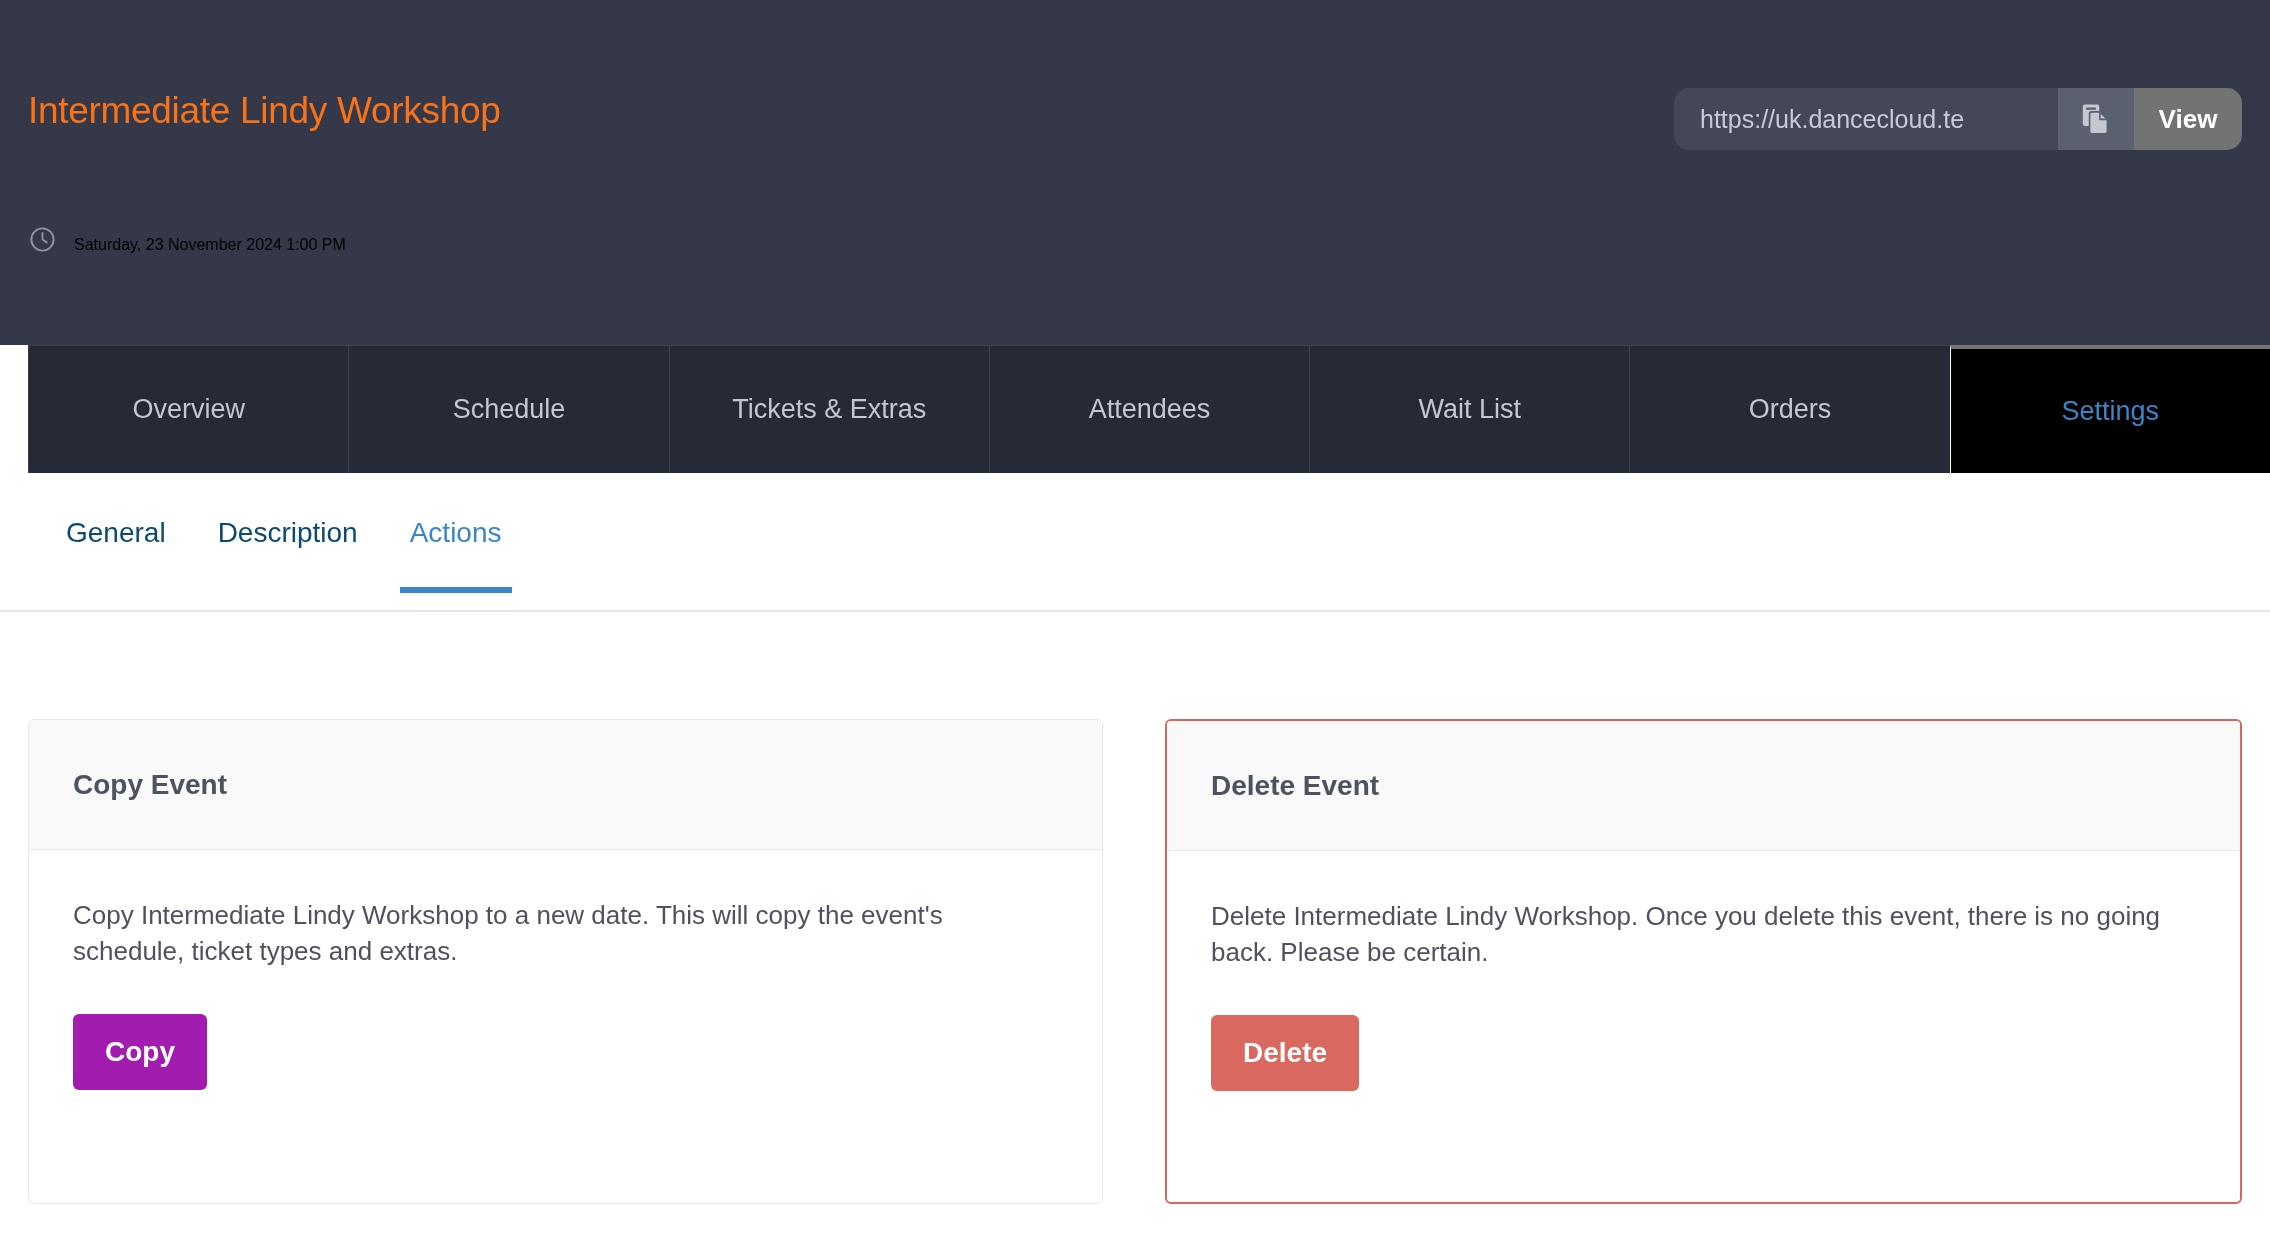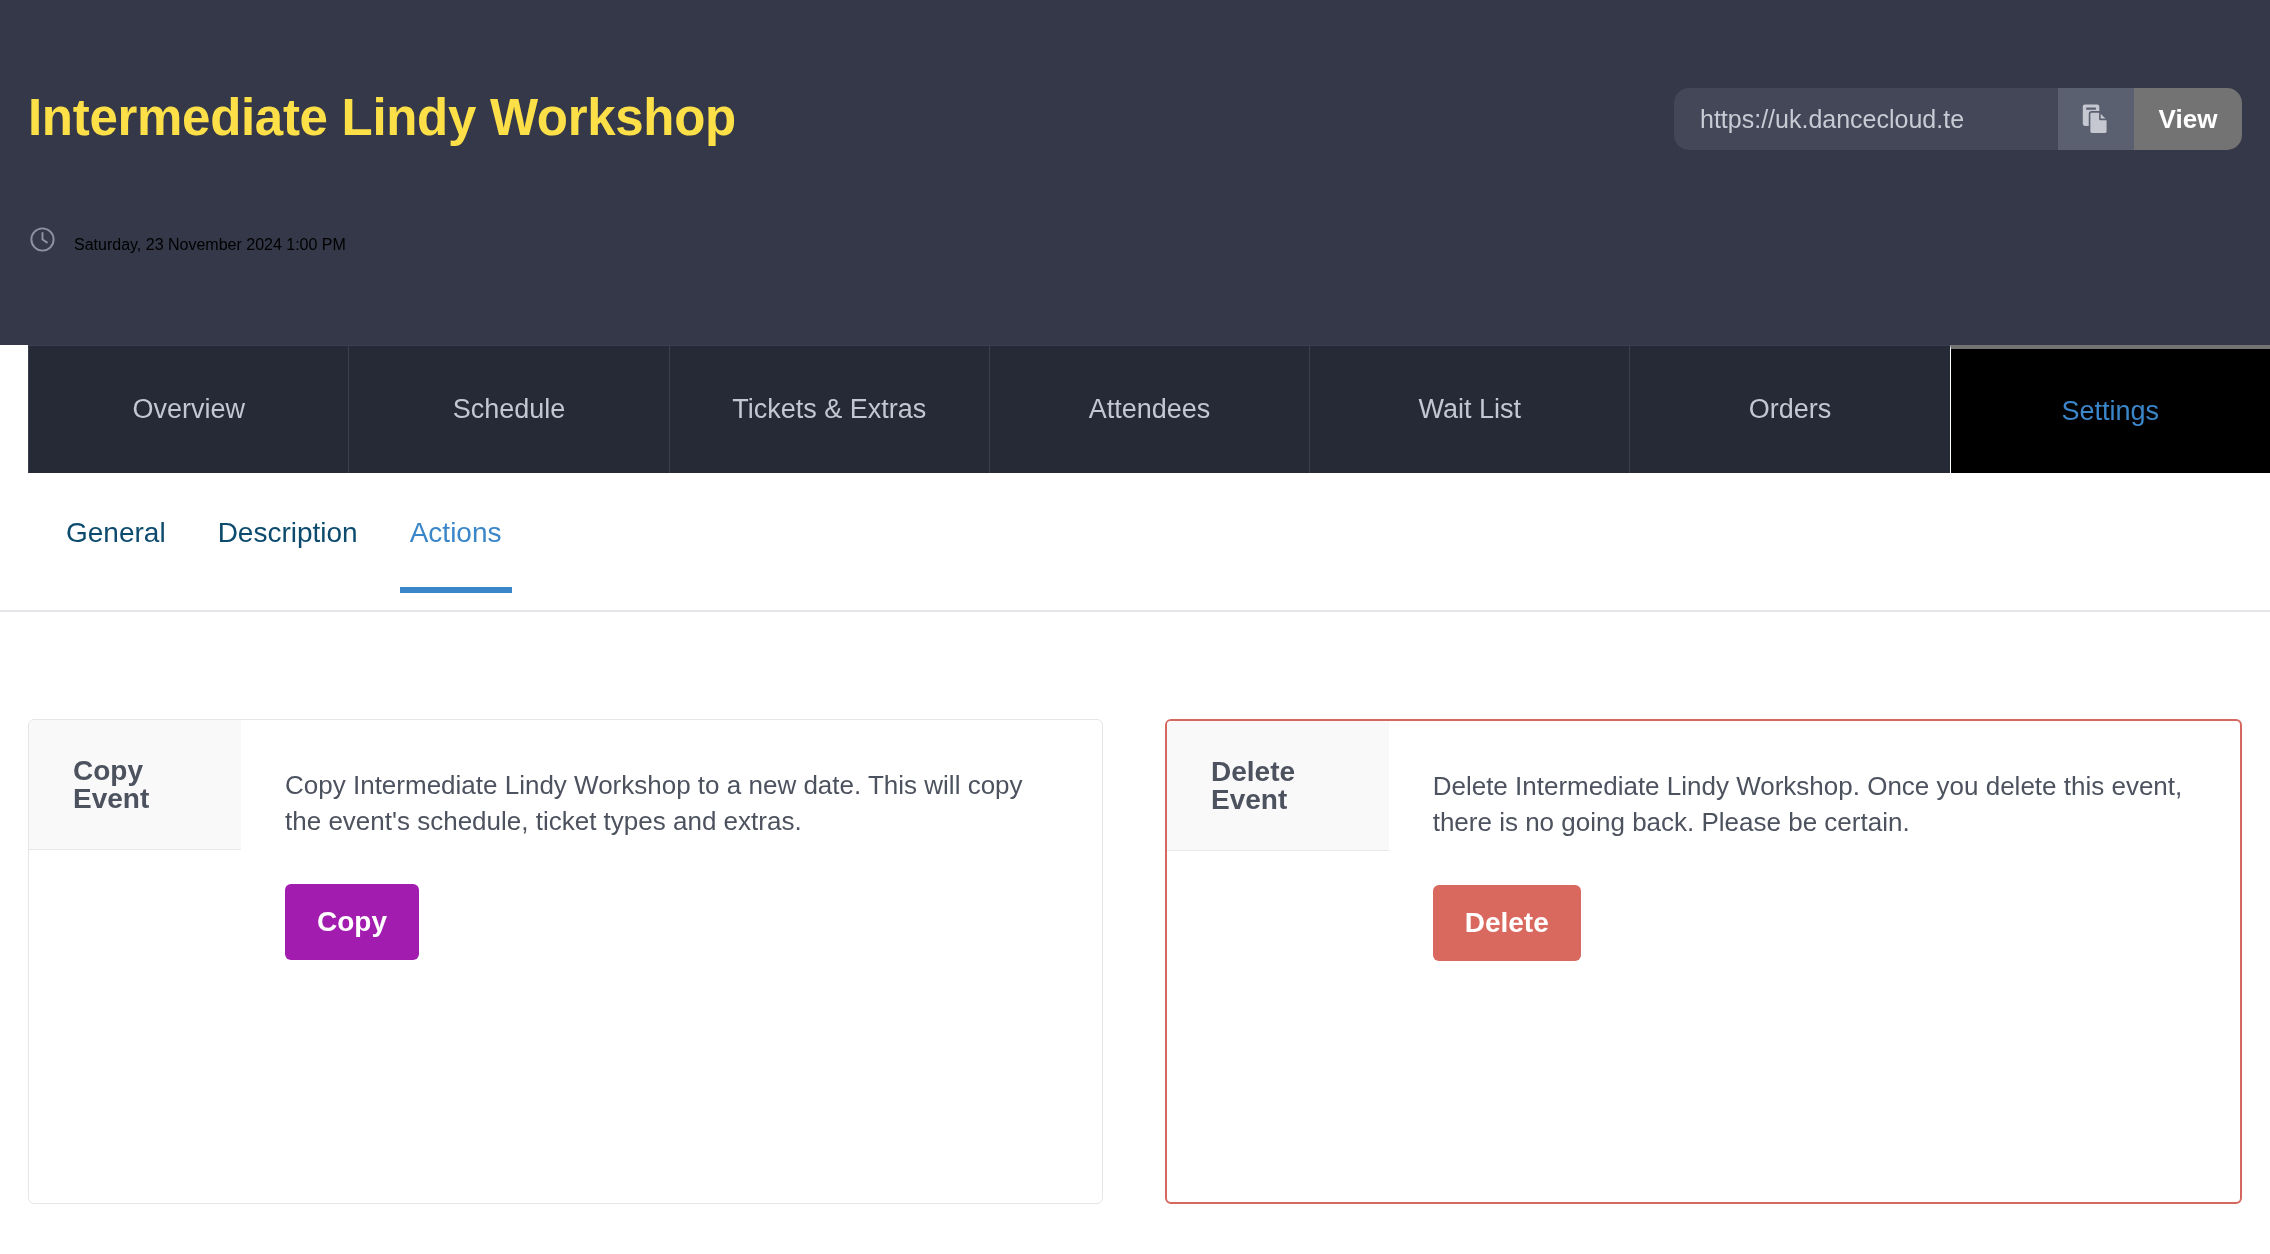--- a/index.html
+++ b/index.html
@@ -24,23 +24,23 @@
     position: relative;
     width: 100%;
     height: 345px;
     background: #343848;
   }
 
   .event-title {
     position: absolute;
     left: 28px;
     top: 92px;
-    font-size: 51px;
-    font-weight: bold;
-    color: #fde047;
+    font-size: 37px;
+    font-weight: normal;
+    color: #f97316;
     letter-spacing: -0.3px;
     line-height: 1;
   }
 
   .event-datetime-row {
     position: absolute;
     left: 28px;
     top: 225px;
     display: flex;
     align-items: flex-end;
@@ -191,21 +191,21 @@
   }
 
   .card {
     flex: 1 1 0;
     background: #ffffff;
     border: 1px solid #e4e6e9;
     border-radius: 6px;
     overflow: hidden;
     height: 485px;
     display: flex;
-    flex-direction: row;
+    flex-direction: column;
   }
 
   .card.danger { border: 2px solid #d4685f; }
 
   .card-header {
     background: #f9f9fa;
     border-bottom: 1px solid #e6e8eb;
     height: 130px;
     display: flex;
     align-items: center;

